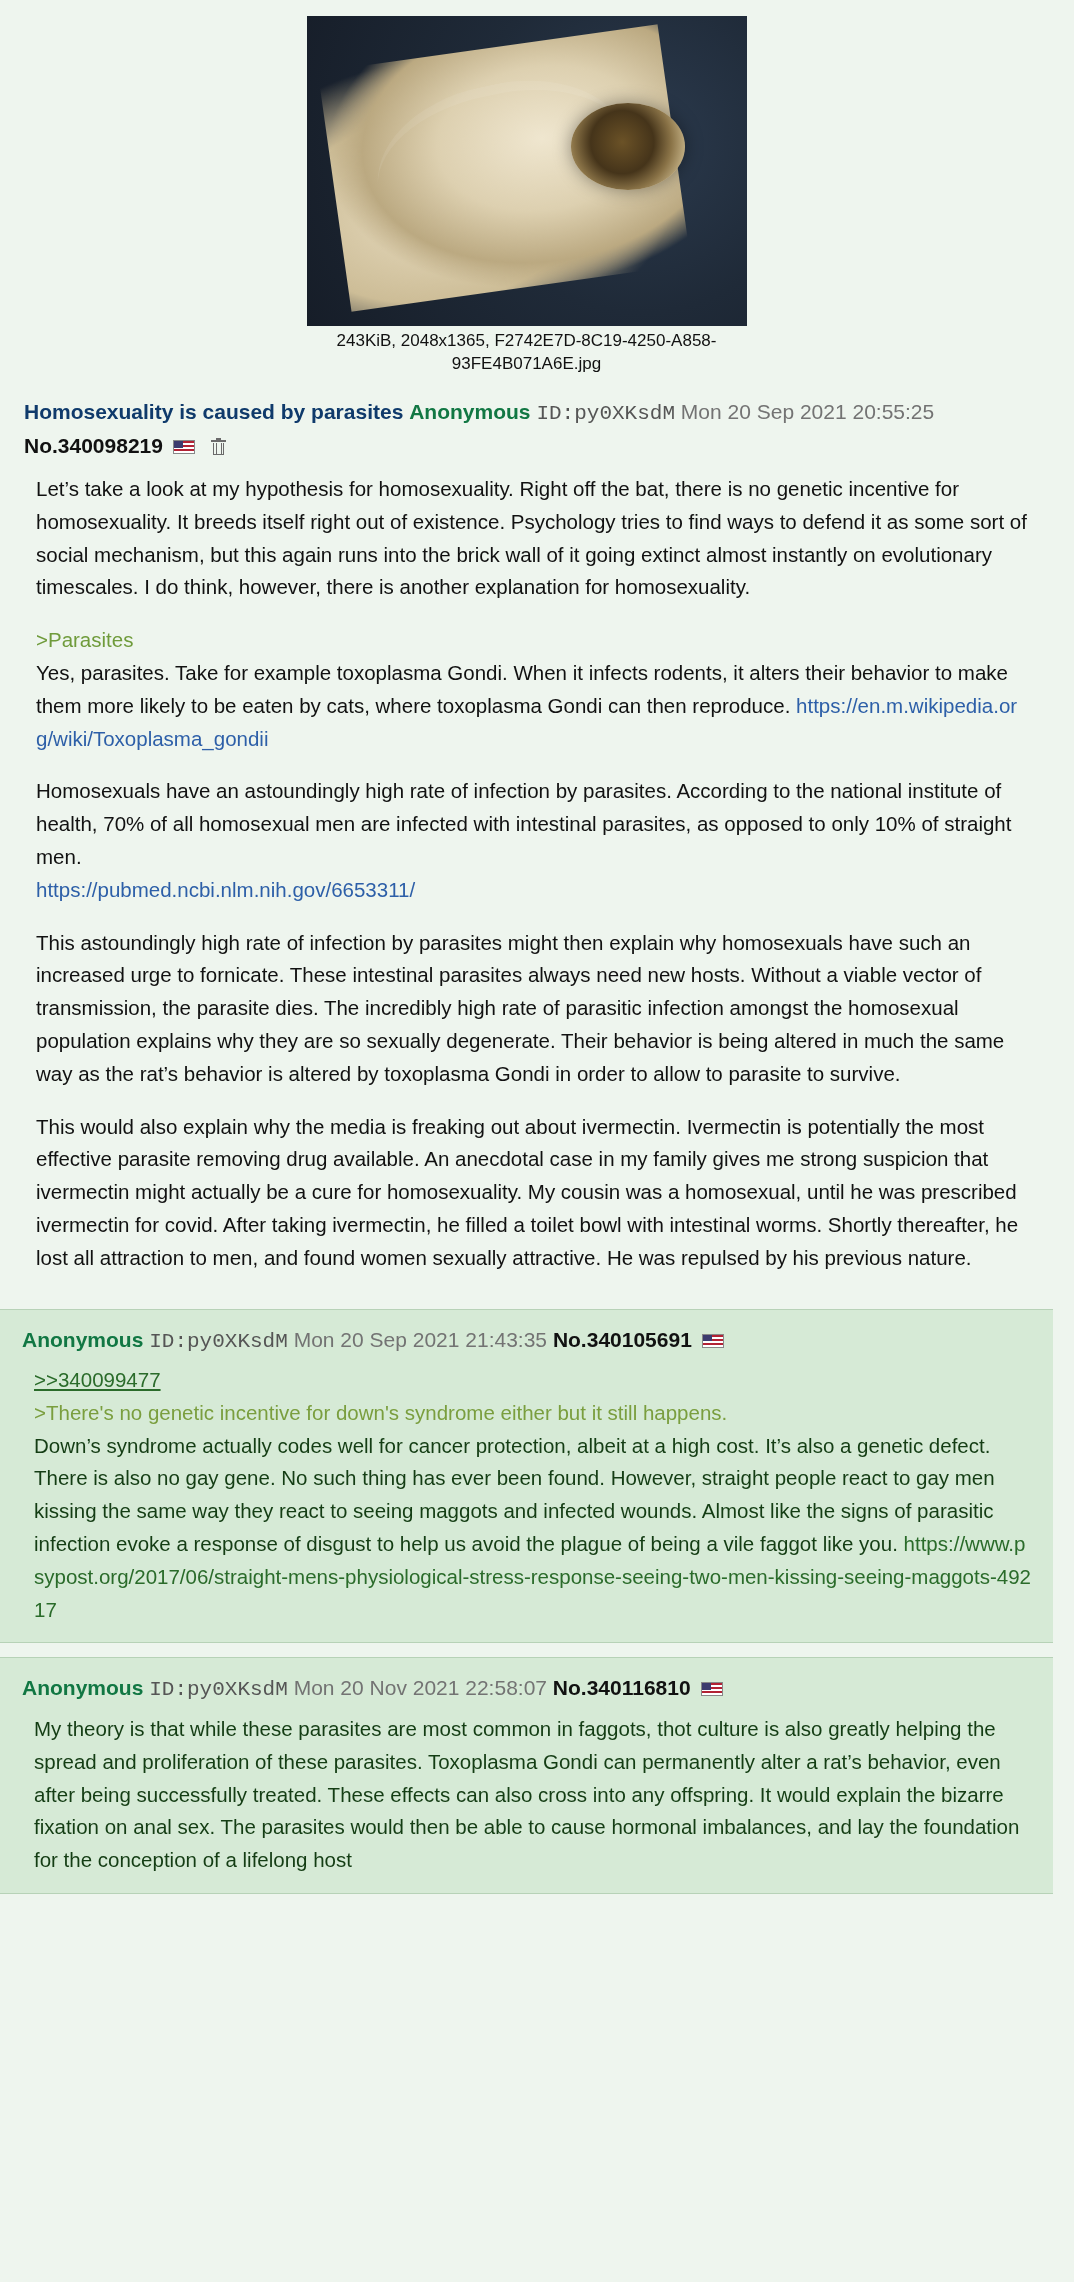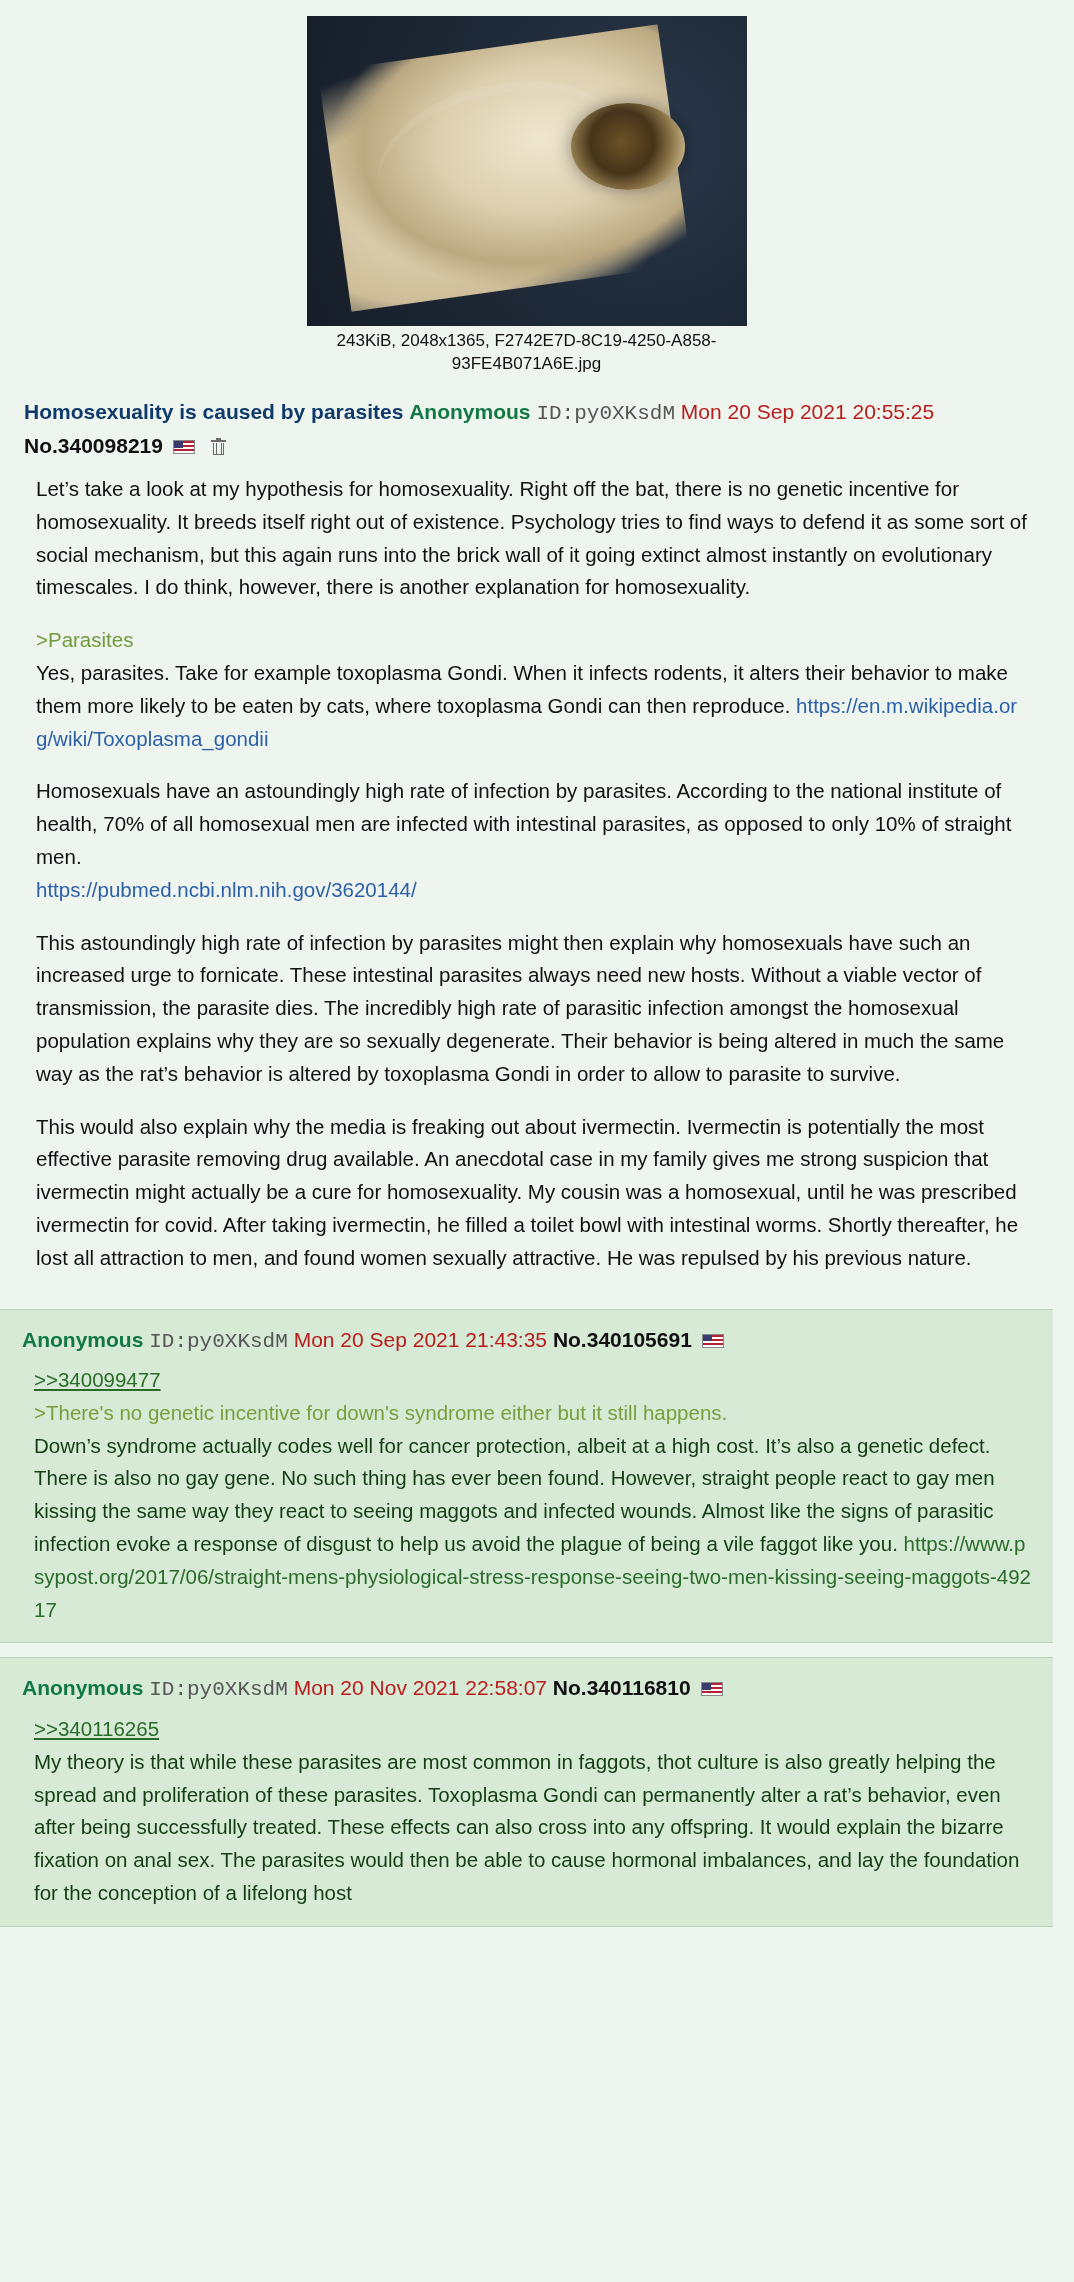--- a/index.html
+++ b/index.html
@@ -100,21 +100,21 @@
   .name {
     color: #117743;
     font-weight: bold;
   }
   .poster-id {
     font-family: "Liberation Mono", monospace;
     color: #555555;
     font-size: 21px;
   }
   .date {
-    color: #b91c1c;
+    color: #737373;
   }
   .postno {
     color: #111111;
     text-decoration: none;
     font-weight: bold;
   }
   .flag {
     display: inline-block;
     width: 22px;
     height: 14px;
@@ -248,21 +248,21 @@
     </div>
 
     <div class="post-body">
       <p>Let’s take a look at my hypothesis for homosexuality. Right off the bat, there is no genetic incentive for homosexuality. It breeds itself right out of existence. Psychology tries to find ways to defend it as some sort of social mechanism, but this again runs into the brick wall of it going extinct almost instantly on evolutionary timescales. I do think, however, there is another explanation for homosexuality.</p>
       <p style="margin-bottom:0">
         <span class="quote-green">&gt;Parasites</span>
         <span>Yes, parasites. Take for example toxoplasma Gondi. When it infects rodents, it alters their behavior to make them more likely to be eaten by cats, where toxoplasma Gondi can then reproduce. </span><a class="link" href="#">https://en.m.wikipedia.org/wiki/Toxoplasma_gondii</a>
       </p>
       <p style="margin-top:20px">
         <span>Homosexuals have an astoundingly high rate of infection by parasites. According to the national institute of health, 70% of all homosexual men are infected with intestinal parasites, as opposed to only 10% of straight men.</span><br>
-        <a class="link" href="#">https://pubmed.ncbi.nlm.nih.gov/3620144/</a>
+        <a class="link" href="#">https://pubmed.ncbi.nlm.nih.gov/6653311/</a>
       </p>
       <p>This astoundingly high rate of infection by parasites might then explain why homosexuals have such an increased urge to fornicate. These intestinal parasites always need new hosts. Without a viable vector of transmission, the parasite dies. The incredibly high rate of parasitic infection amongst the homosexual population explains why they are so sexually degenerate. Their behavior is being altered in much the same way as the rat’s behavior is altered by toxoplasma Gondi in order to allow to parasite to survive.</p>
       <p>This would also explain why the media is freaking out about ivermectin. Ivermectin is potentially the most effective parasite removing drug available. An anecdotal case in my family gives me strong suspicion that ivermectin might actually be a cure for homosexuality. My cousin was a homosexual, until he was prescribed ivermectin for covid. After taking ivermectin, he filled a toilet bowl with intestinal worms. Shortly thereafter, he lost all attraction to men, and found women sexually attractive. He was repulsed by his previous nature.</p>
     </div>
   </div>
 
   <div class="reply">
     <div class="post-header">
       <span class="name">Anonymous</span>
       <span class="poster-id">ID:py0XKsdM</span>
@@ -279,18 +279,17 @@
 
   <div class="reply">
     <div class="post-header">
       <span class="name">Anonymous</span>
       <span class="poster-id">ID:py0XKsdM</span>
       <span class="date">Mon 20 Nov 2021 22:58:07</span>
       <a class="postno" href="#">No.340116810</a>
       <span class="flag"><span class="stripes"></span><span class="canton"></span></span>
     </div>
     <div class="post-body">
-      <a class="quotelink" href="#">&gt;&gt;340116265</a>
       <p>My theory is that while these parasites are most common in faggots, thot culture is also greatly helping the spread and proliferation of these parasites. Toxoplasma Gondi can permanently alter a rat’s behavior, even after being successfully treated. These effects can also cross into any offspring. It would explain the bizarre fixation on anal sex. The parasites would then be able to cause hormonal imbalances, and lay the foundation for the conception of a lifelong host</p>
     </div>
   </div>
 
 </div>
 
 </body></html>

